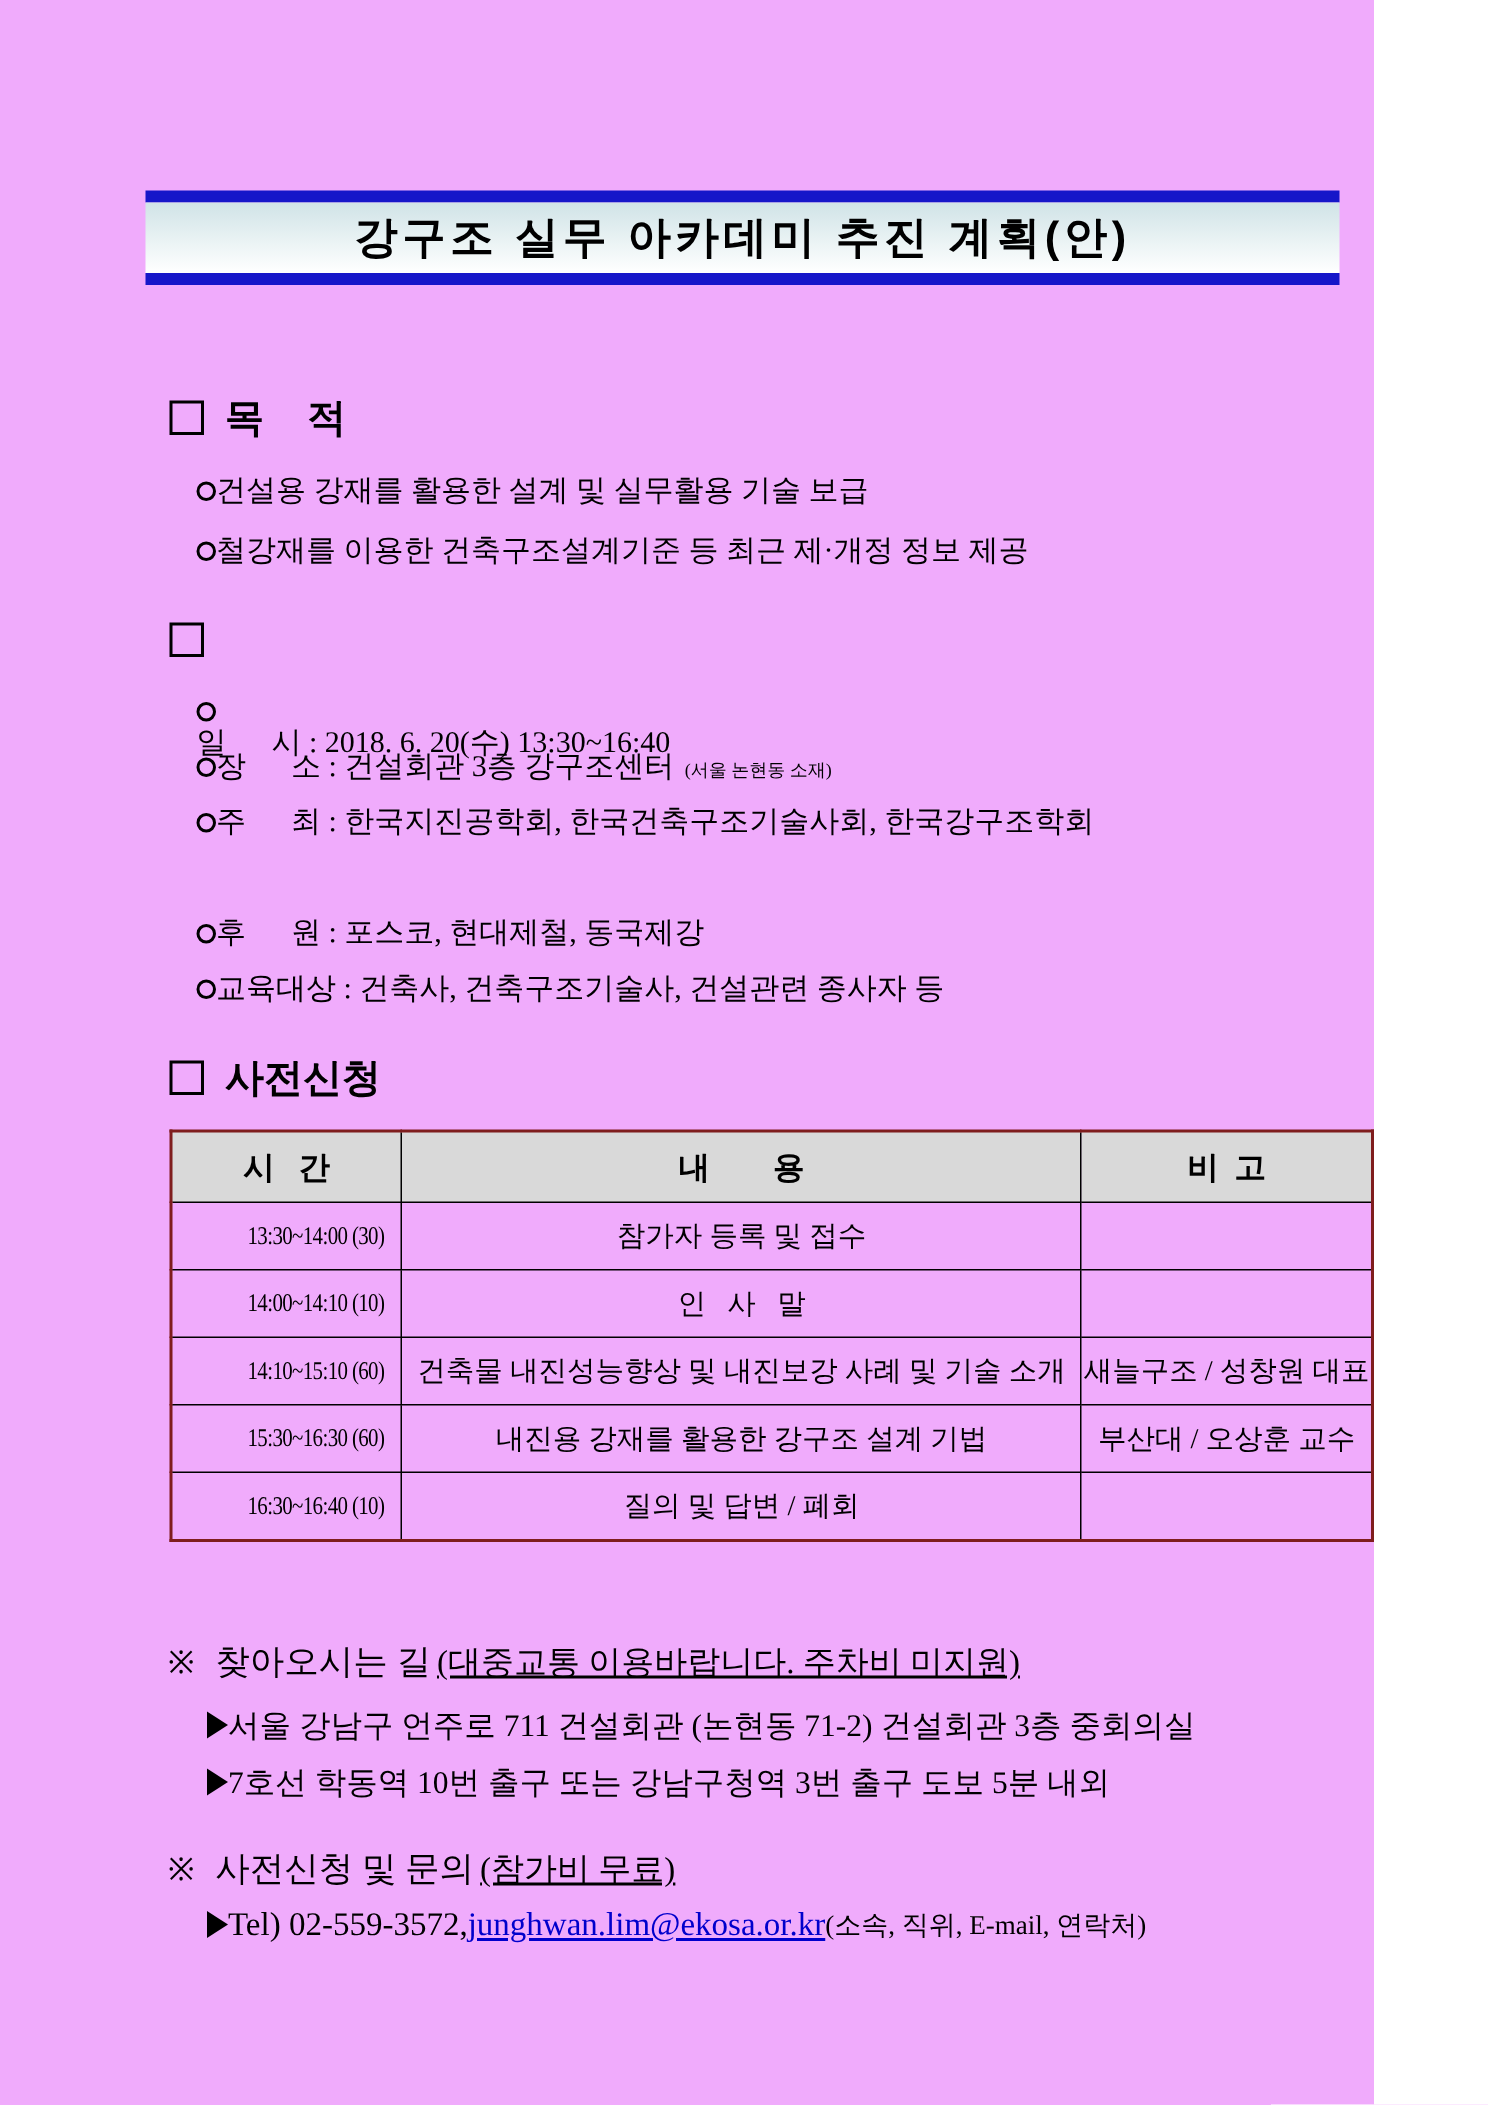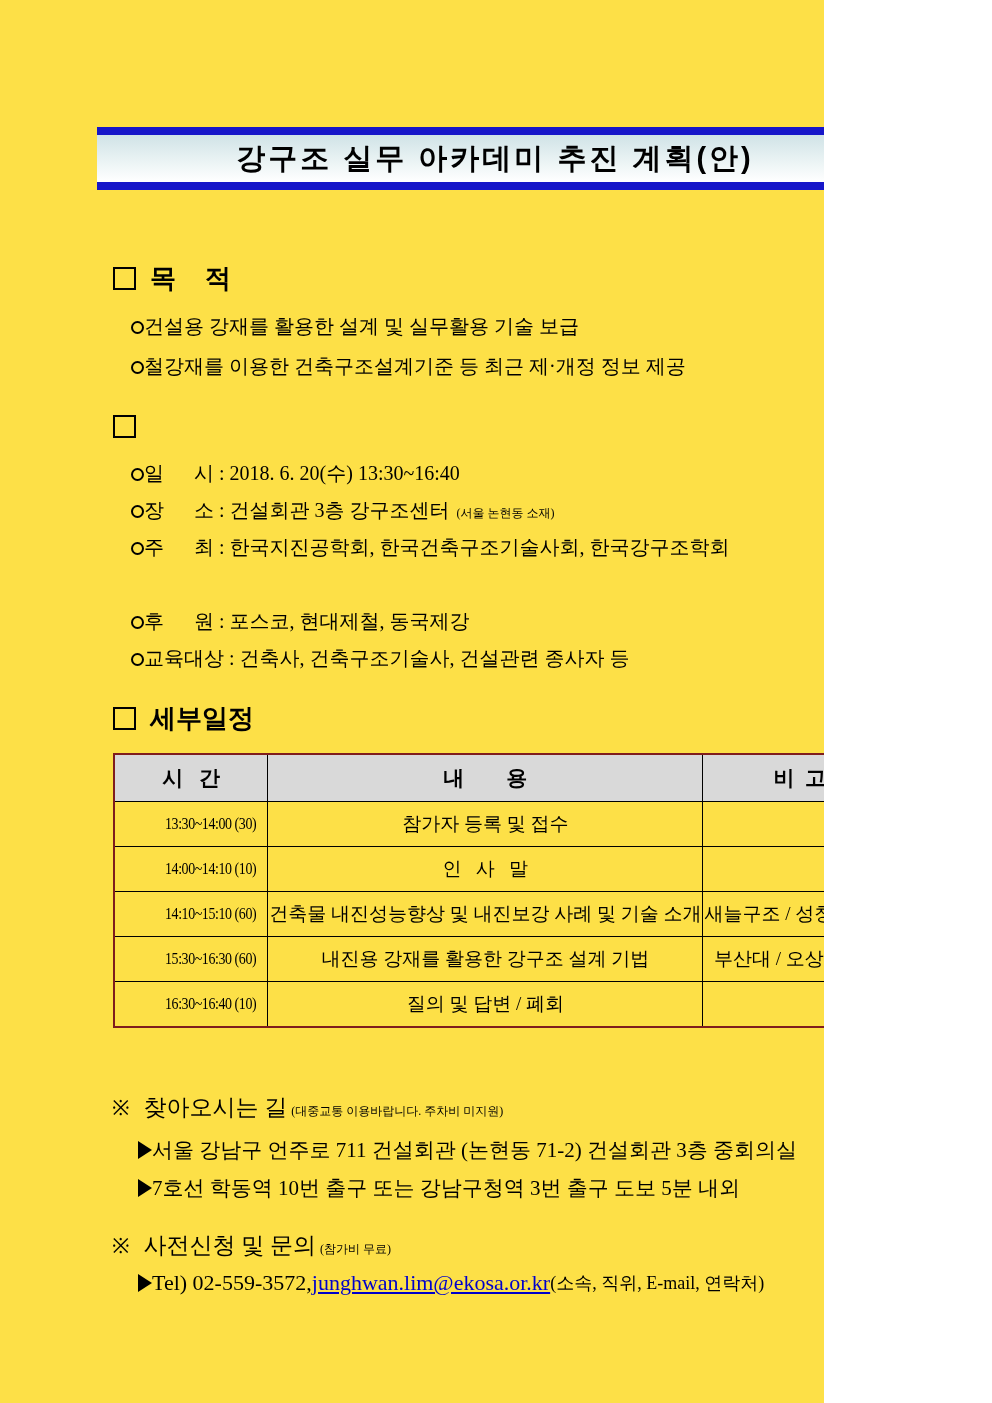--- a/index.html
+++ b/index.html
@@ -1,20 +1,20 @@
 <!DOCTYPE html>
 <html style="--accent-blue: #1616c9; --table-header-bg: #d9d9d9; --link-blue: #0000cc;"><head>
 <meta charset="utf-8">
 <style>
   html, body { margin: 0; padding: 0; background: #fff; }
   .page {
     position: relative;
-    width: 824px;
+    width: 916px;
     height: 1403px;
-    background: #fde047;
+    background: #f0abfc;
     font-family: "Liberation Serif", serif;
     color: #000;
     overflow: hidden;
   }
 
   
   .banner { position: absolute; left: 97px; top: 127px; width: 796px; }
   .banner-bar { height: 8px; background: var(--accent-blue, #1616c9); }
   .banner-inner {
     height: 47px;
@@ -61,21 +61,21 @@
   .note-cell { font-size: 17px; }
   .content-cell { font-size: 19px; }
 
   
   .ref-line {
     position: absolute; left: 112px;
     display: flex; align-items: baseline; gap: 14px;
     font-size: 23px; white-space: pre;
   }
   .ref-mark { font-size: 21px; }
-  .ref-note { font-size: 12px; margin-left: 4px; }
+  .ref-note { font-size: 22px; margin-left: 4px; text-decoration: underline; }
 
   .tri-line {
     position: absolute; left: 138px;
     display: flex; align-items: center; 
     font-size: 21px; white-space: pre;
   }
   .triangle-marker {
     width: 0; height: 0; flex: none;
     border-left: 14px solid #000;
     border-top: 9px solid transparent;
@@ -107,21 +107,21 @@
   </div>
   <div class="bullet-line" style="top:353px;">
     <span class="circle-marker"></span>
     <span>철강재를 이용한 건축구조설계기준 등 최근 제·개정 정보 제공</span>
   </div>
 
   <div class="section-heading" style="top:415px;">
     <span class="square-marker"></span>
     <span></span>
   </div>
-  <div class="bullet-line" style="top:460px;">
+  <div class="bullet-line" style="top:460px;flex-direction:column;">
     <span class="circle-marker"></span>
     <span><span>일      시 : 2018. 6. 20(수) 13:30~16:40</span><span class="inline-note"></span></span>
   </div>
   <div class="bullet-line" style="top:497px;">
     <span class="circle-marker"></span>
     <span><span>장      소 : 건설회관 3층 강구조센터</span><span class="inline-note">(서울 논현동 소재)</span></span>
   </div>
   <div class="bullet-line" style="top:534px;">
     <span class="circle-marker"></span>
     <span><span>주      최 : 한국지진공학회, 한국건축구조기술사회, 한국강구조학회</span><span class="inline-note"></span></span>
@@ -130,21 +130,21 @@
     <span class="circle-marker"></span>
     <span><span>후      원 : 포스코, 현대제철, 동국제강</span><span class="inline-note"></span></span>
   </div>
   <div class="bullet-line" style="top:645px;">
     <span class="circle-marker"></span>
     <span><span>교육대상 : 건축사, 건축구조기술사, 건설관련 종사자 등</span><span class="inline-note"></span></span>
   </div>
 
   <div class="section-heading" style="top:701px;">
     <span class="square-marker"></span>
-    <span>세부일정</span>
+    <span>사전신청</span>
   </div>
 
   <table class="schedule">
     <colgroup>
       <col style="width:139px">
         <col style="width:460px">
         <col style="width:185px">
     </colgroup>
     <thead>
       <tr>

